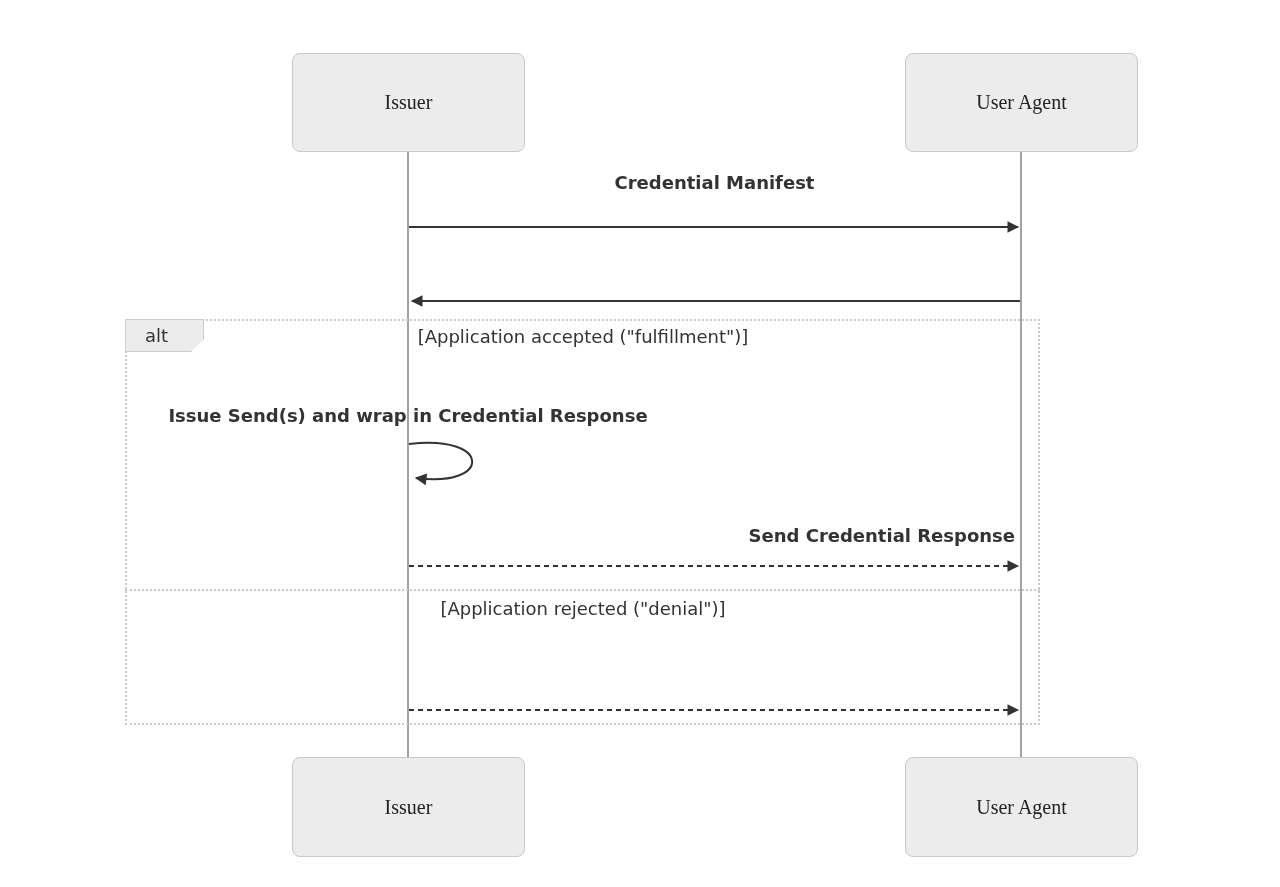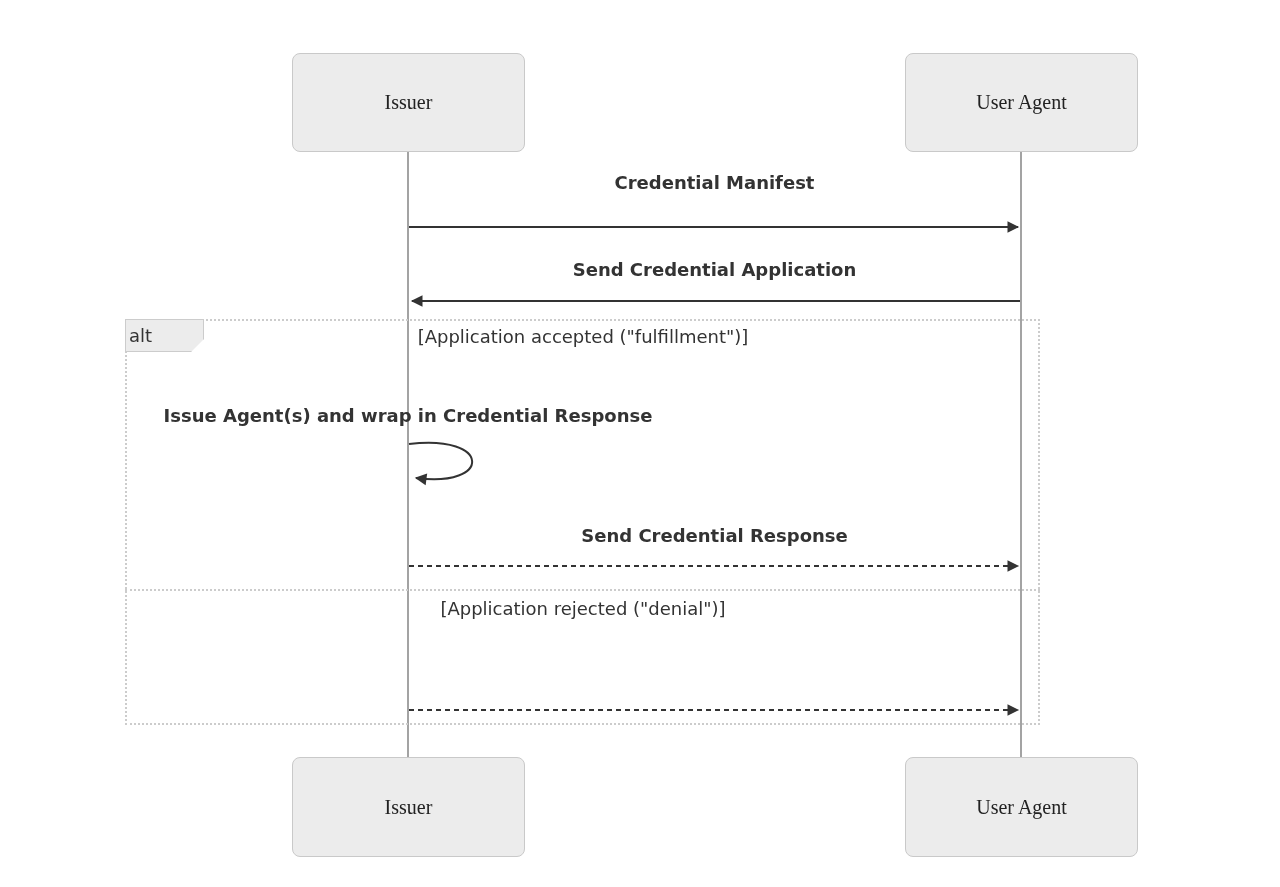--- a/index.html
+++ b/index.html
@@ -46,21 +46,21 @@
     width: 601px;
     text-align: center;
     font-weight: bold;
     font-size: 18px;
     color: #333333;
     white-space: nowrap;
   }
   .msg-1 { left: 414px; top: 172px; }
   .msg-2 { left: 414px; top: 259px; }
   .msg-self { left: 108px; width: 600px; top: 405px; }
-  .msg-3 { left: 414px; top: 525px; }
+  .msg-3 { left: 414px; top: 525px; text-align: right; }
   .msg-4 { left: 414px; top: 667px; }
 
   .cond-label {
     position: absolute;
     width: 800px;
     left: 183px;
     text-align: center;
     font-weight: normal;
     font-size: 18px;
     color: #333333;
@@ -92,21 +92,21 @@
     top: 319px;
     width: 79px;
     height: 33px;
     background: #ececec;
     border: 1px solid #cccccc;
     box-sizing: border-box;
     clip-path: polygon(0 0, 100% 0, 100% calc(100% - 13px), calc(100% - 13px) 100%, 0 100%);
     font-size: 18px;
     color: #333333;
     line-height: 31px;
-    padding-left: 3px;
+    padding-left: 19px;
   }
   .lines-layer {
     position: absolute;
     left: 0; top: 0;
     width: 1280px;
     height: 887px;
   }
 </style>
 </head>
 <body>
@@ -133,20 +133,19 @@
     <line x1="409" y1="710" x2="1018" y2="710" stroke="#333333" stroke-width="2" stroke-dasharray="5,4" marker-end="url(#ah)"></line>
   </svg>
 
   <div class="actor-box actor-issuer-top">Issuer</div>
   <div class="actor-box actor-ua-top">User Agent</div>
 
   <div class="actor-box actor-issuer-bot">Issuer</div>
   <div class="actor-box actor-ua-bot">User Agent</div>
 
   <div class="msg-label msg-1">Credential Manifest</div>
-  <div class="msg-label msg-2">Send Credential Application</div>
-  <div class="msg-label msg-self">Issue Agent(s) and wrap in Credential Response</div>
+  <div class="msg-label msg-self">Issue Send(s) and wrap in Credential Response</div>
   <div class="msg-label msg-3">Send Credential Response</div>
 
   <div class="cond-label cond-1">[Application accepted ("fulfillment")]</div>
   <div class="cond-label cond-2">[Application rejected ("denial")]</div>
 
 </div>
 
 </body></html>

